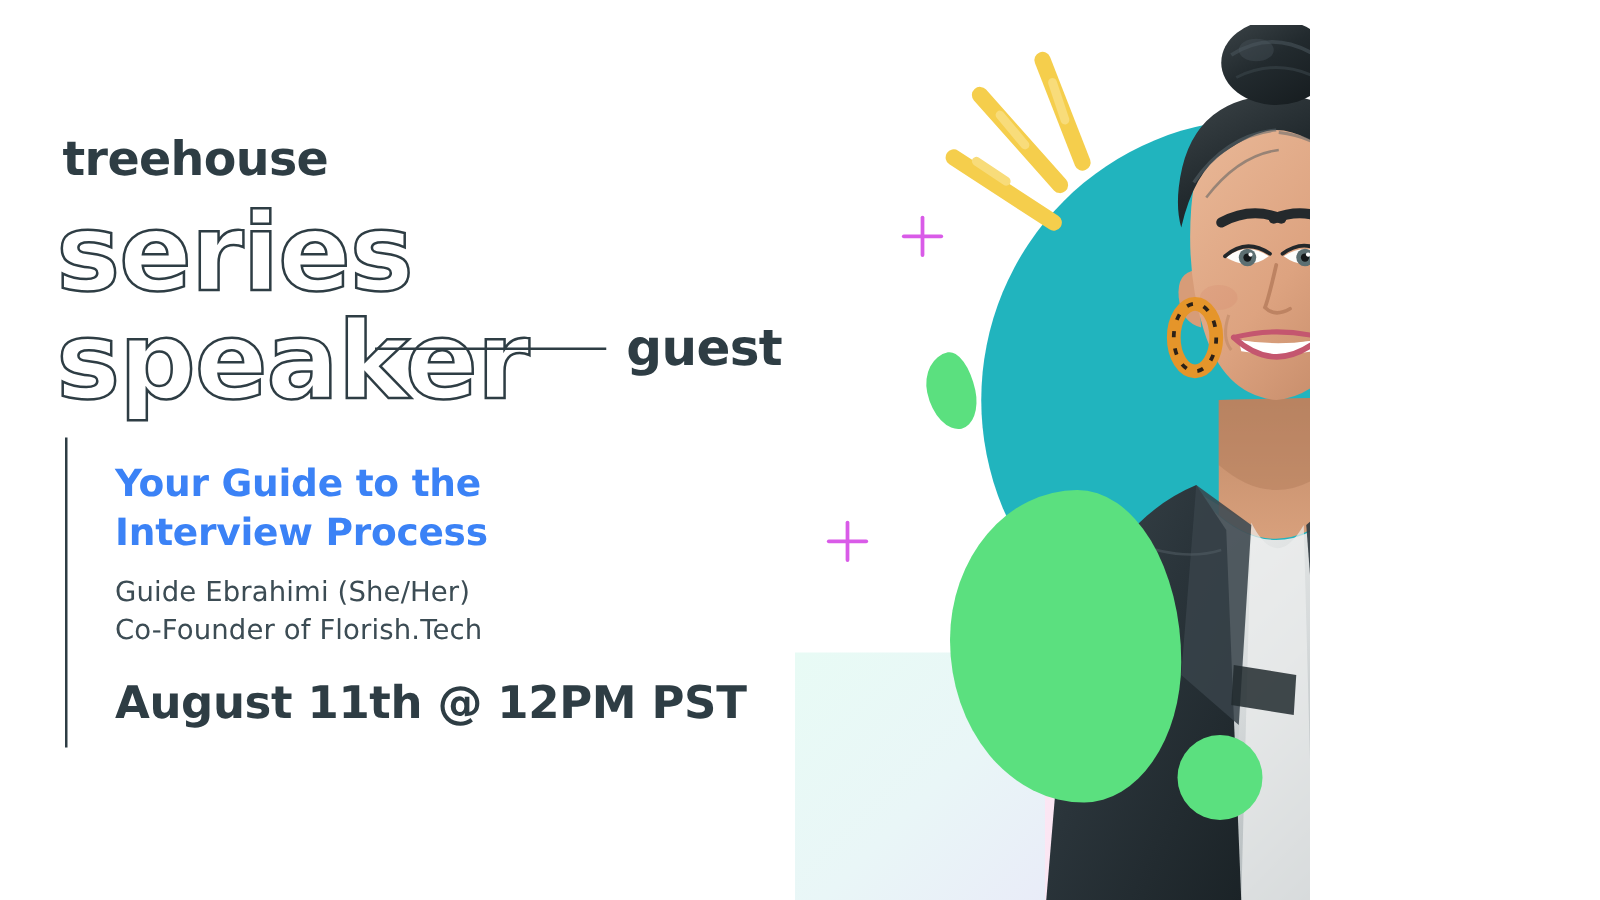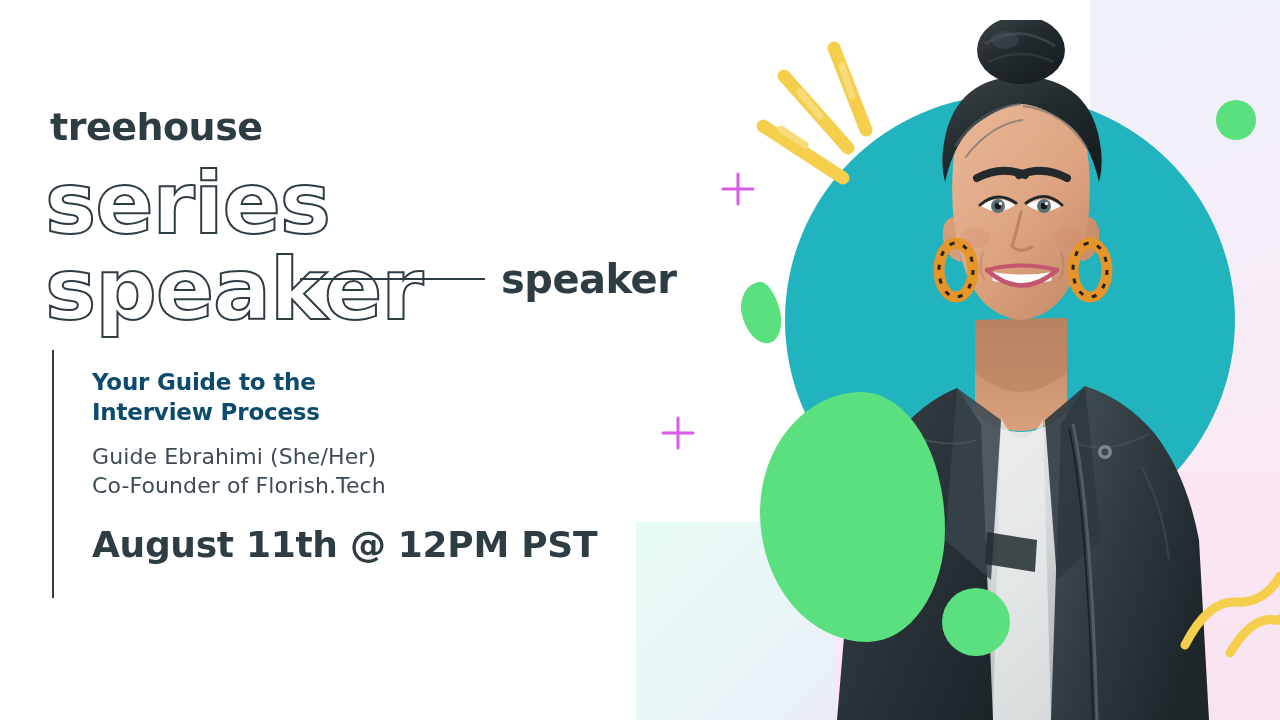--- a/index.html
+++ b/index.html
@@ -3,21 +3,21 @@
 <meta charset="utf-8">
 <title>Treehouse Guest Speaker Series</title>
 <style>
   html,body{margin:0;padding:0;}
   body{
     width:1280px;height:720px;overflow:hidden;
     background:#ffffff;
     font-family:"DejaVu Sans","Liberation Sans",sans-serif;
     position:relative;
   }
-  #stage{position:absolute;inset:0;width:1280px;height:720px;overflow:hidden;background:#fff;}
+  #stage{position:absolute;inset:0;width:1048px;height:720px;overflow:hidden;background:#fff;}
 
   
   .panel{position:absolute;}
   #panel-right{
     left:1090px;top:0;width:190px;height:500px;
     background:linear-gradient(160deg,#eef2fb 0%,#f4eef8 45%,#fbe9f4 100%);
   }
   #panel-bottom-right{
     left:1060px;top:470px;width:220px;height:250px;
     background:linear-gradient(180deg,#fbe6f3 0%,#f9e4f1 60%,#f7e2ef 100%);
@@ -92,22 +92,22 @@
     font-size:40px;font-weight:600;letter-spacing:-0.5px;color:#2e3d44;line-height:1;
   }
 
   #accent-bar{
     position:absolute;left:52px;top:350px;width:2px;height:248px;background:#2e3d44;
   }
 
   #info-block{position:absolute;left:92px;top:368px;width:560px;}
 
   #talk-title{
-    font-size:23px;font-weight:600;line-height:1.3;
-    color:#0c4a6e;margin:0;letter-spacing:-0.2px;
+    font-size:30px;font-weight:600;line-height:1.3;
+    color:#3b82f6;margin:0;letter-spacing:-0.2px;
     white-space:pre-line;
   }
   #speaker-name{
     font-size:22px;font-weight:400;color:#3c4c54;
     margin:14px 0 0 0;line-height:1.35;letter-spacing:0.1px;
   }
   #speaker-role{
     font-size:22px;font-weight:400;color:#3c4c54;
     margin:0;line-height:1.35;letter-spacing:0.1px;
   }
@@ -298,21 +298,21 @@
   </svg>
 
   <div id="left-content">
 
     <div id="brand-wordmark">treehouse</div>
 
     <div id="headline-outline">series speaker</div>
 
     <div id="series-row">
       <div id="series-rule"></div>
-      <div id="series-label">speaker</div>
+      <div id="series-label">guest</div>
     </div>
 
     <div id="accent-bar"></div>
 
     <div id="info-block">
       <h1 id="talk-title">Your Guide to the
 Interview Process</h1>
       <p id="speaker-name">Guide Ebrahimi (She/Her)</p>
       <p id="speaker-role">Co-Founder of Florish.Tech</p>
       <p id="event-datetime">August 11th @ 12PM PST</p>

